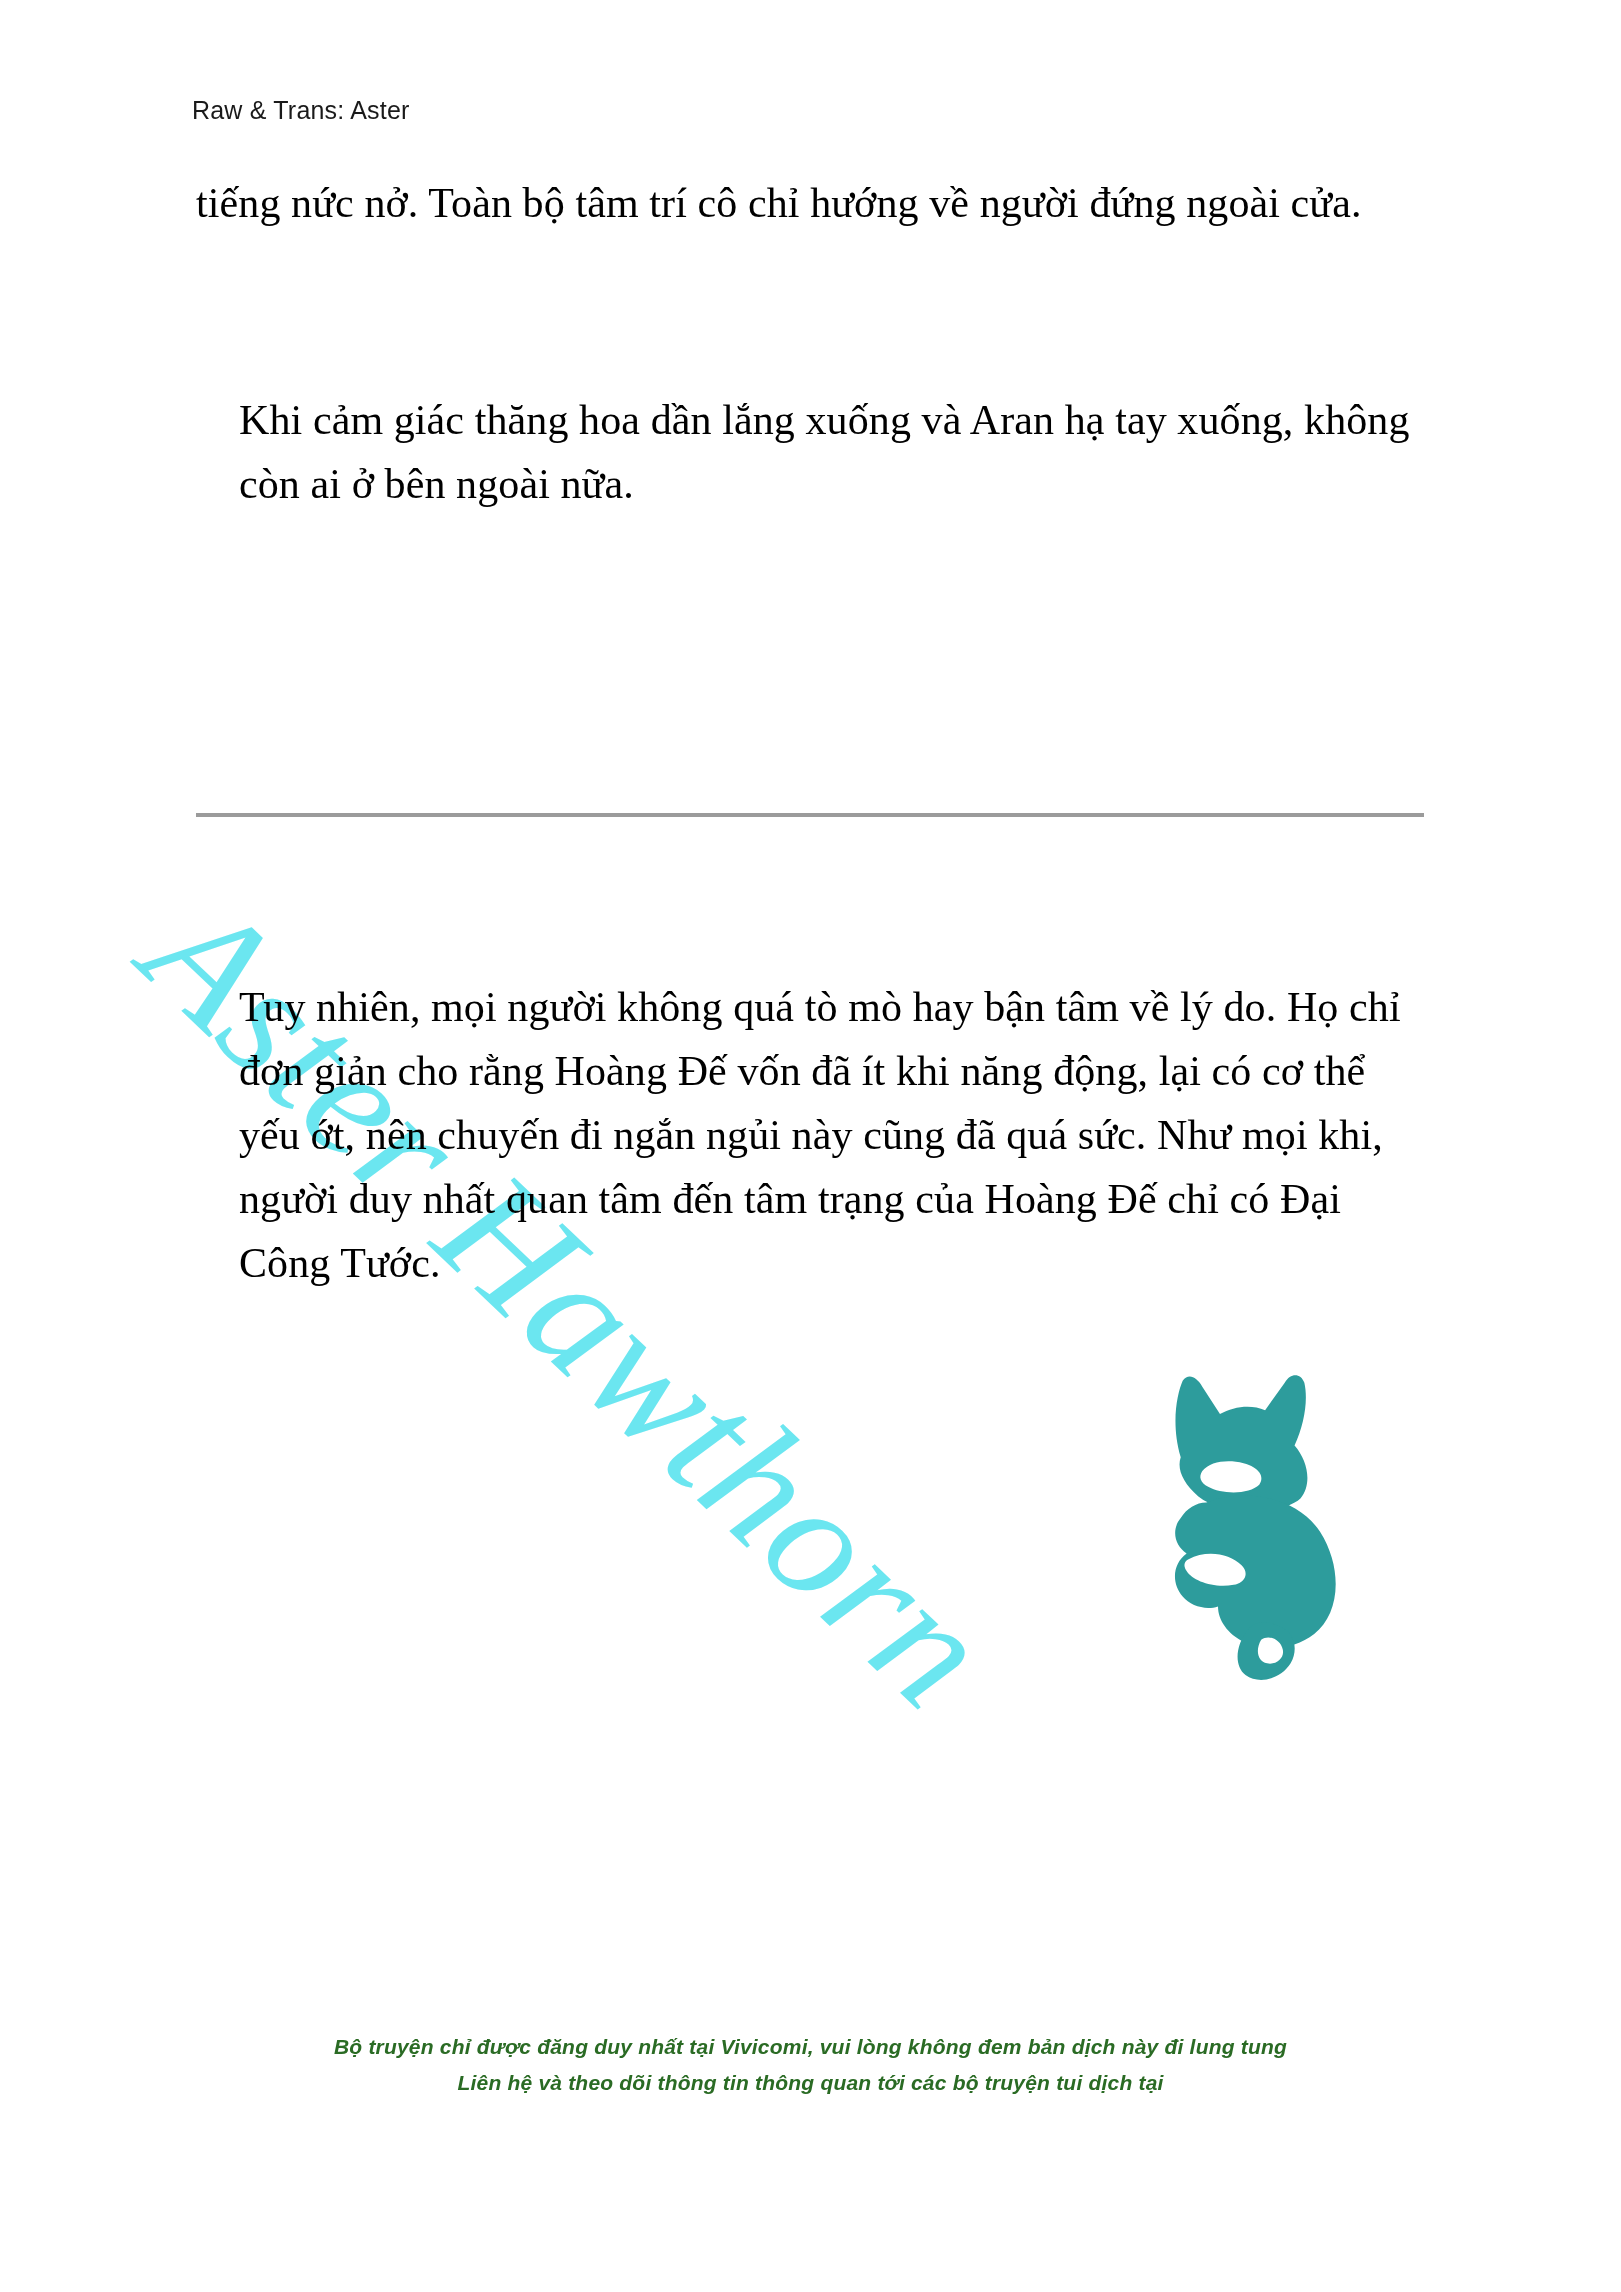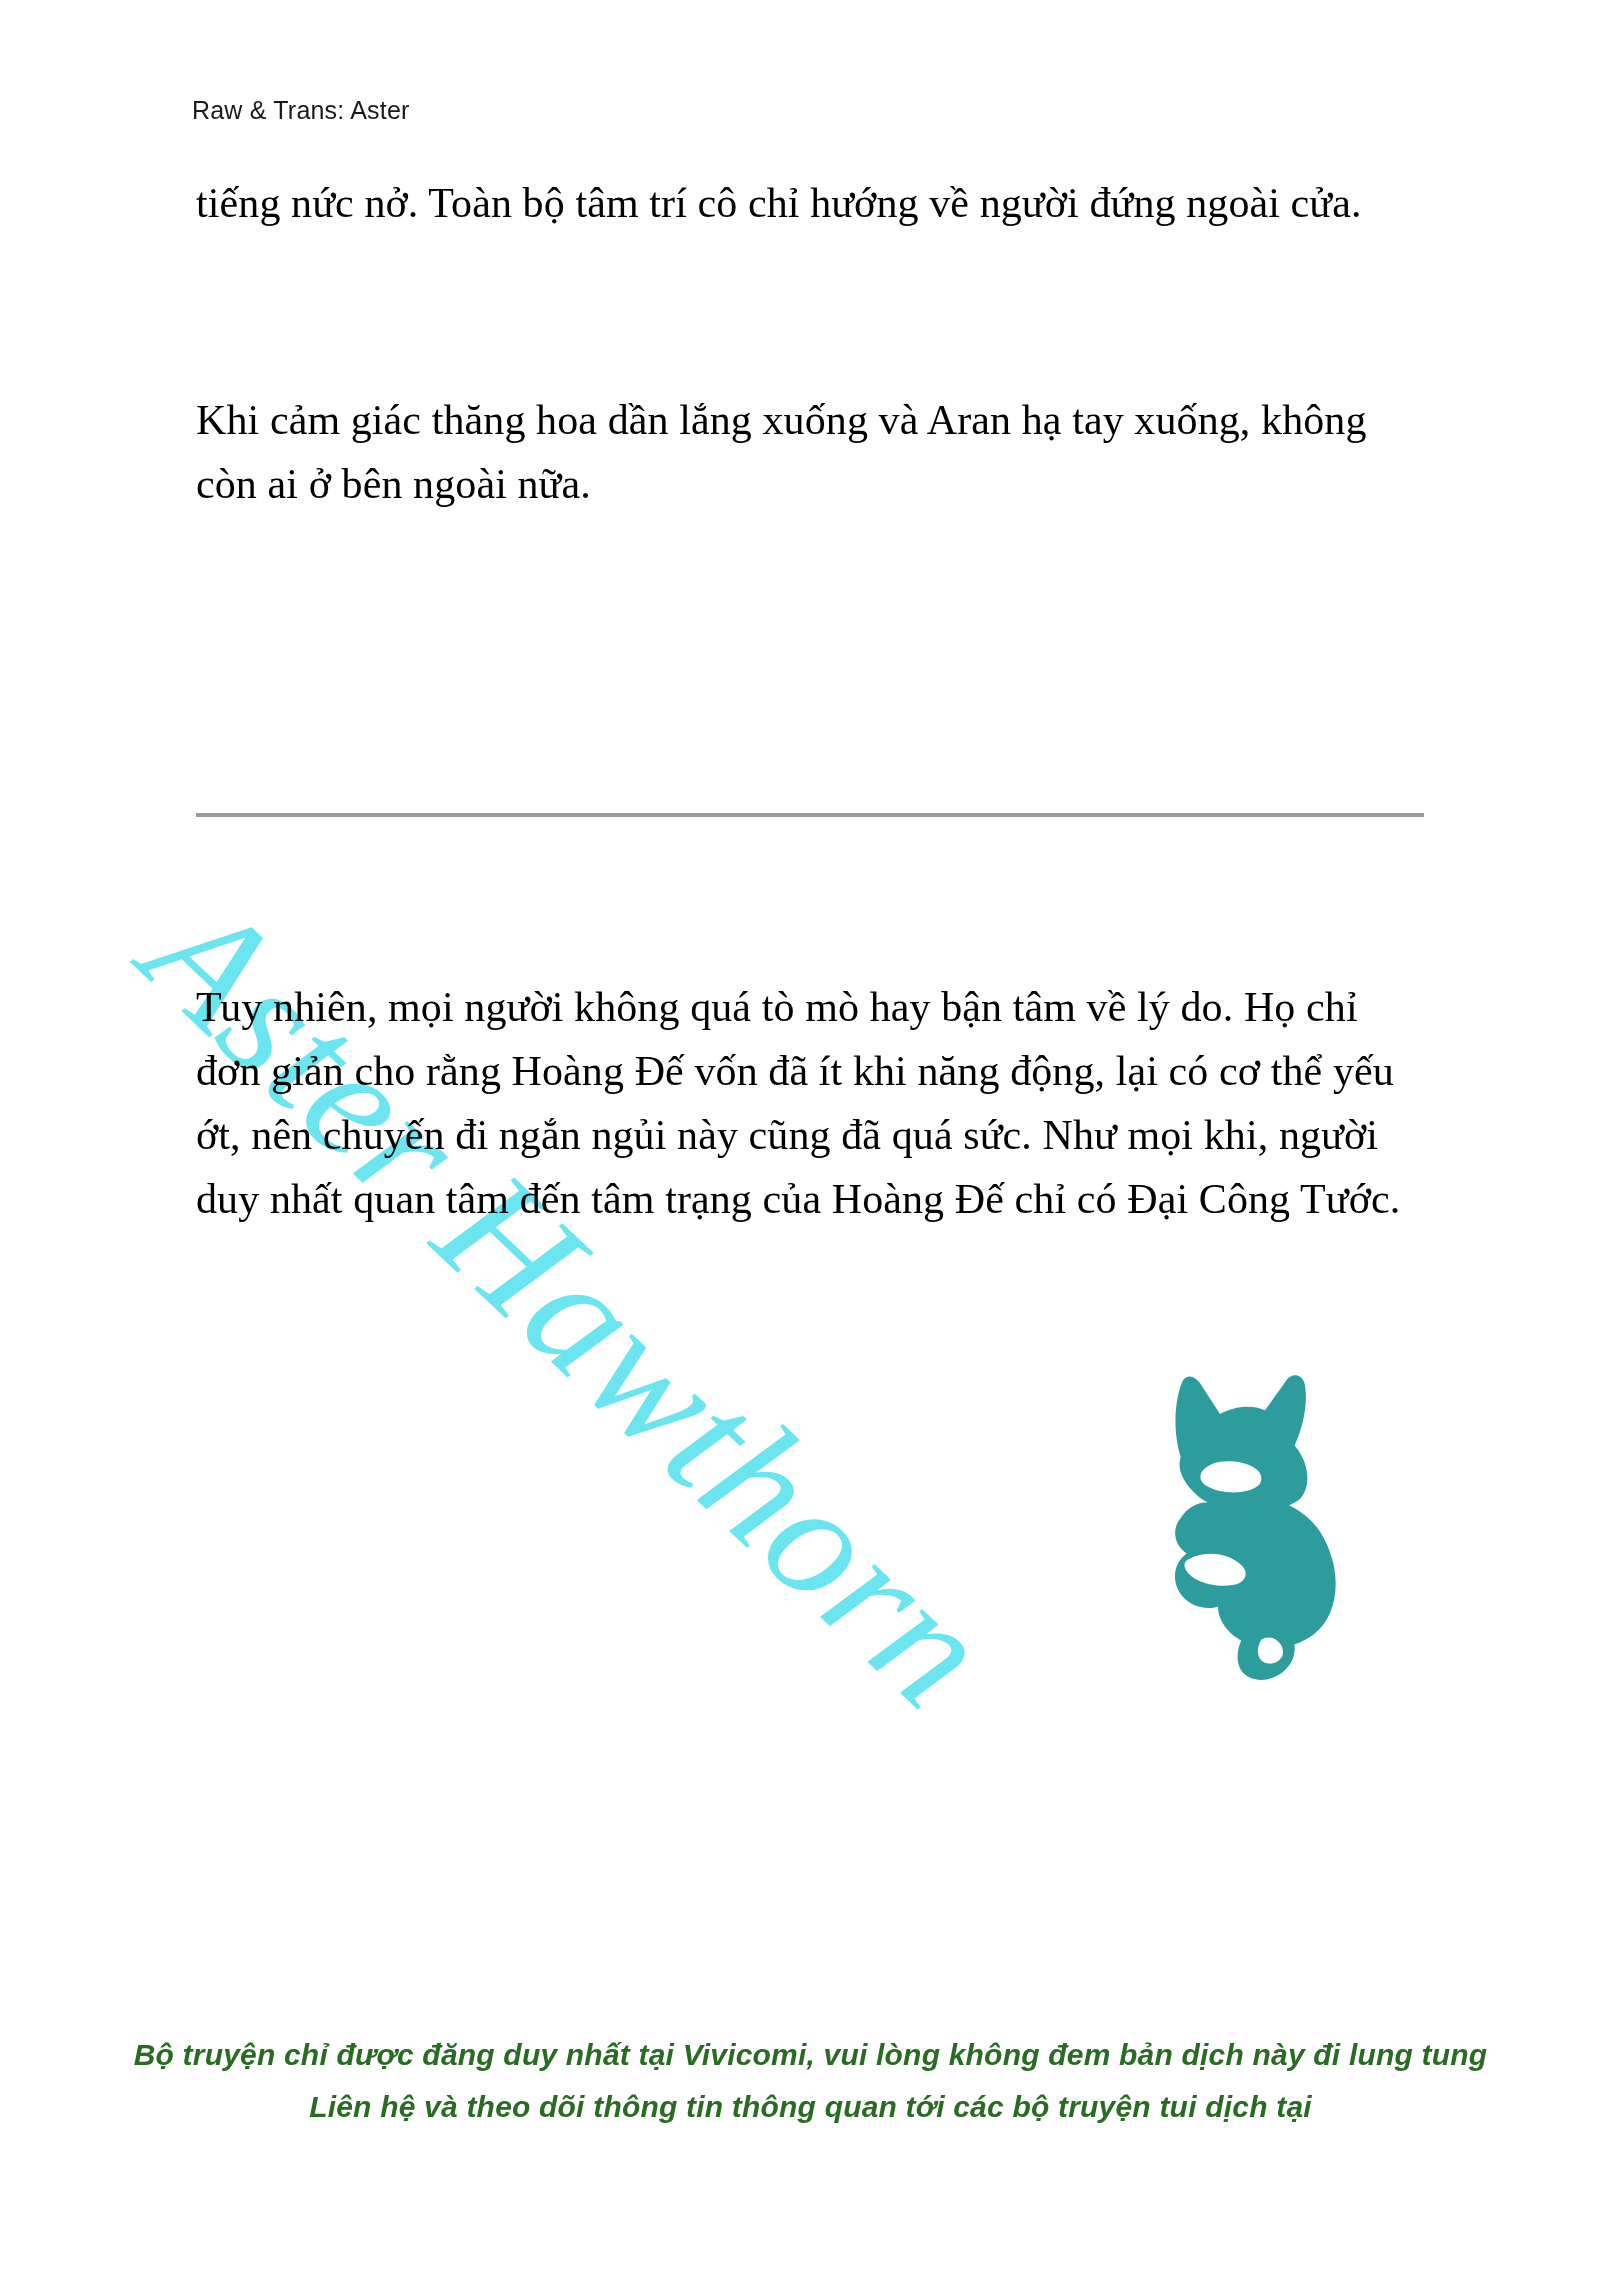--- a/index.html
+++ b/index.html
@@ -49,20 +49,21 @@
     font-family: "Liberation Serif", serif;
     font-size: 42px;
     line-height: 1.52;
     color: #000000;
     margin: 0 0 69px 0;
     text-align: left;
     letter-spacing: 0.1px;
   }
   .para.tight {
     margin-bottom: 0;
+    margin-left: 43px;
   }
 
   .spacer-lg { height: 120px; }
   .spacer-md { height: 110px; }
   .spacer-sm { height: 84px; }
 
   
   .divider {
     position: absolute;
     left: 196px;
@@ -116,21 +117,21 @@
     left: 0;
     right: 0;
     top: 2029px;
     text-align: center;
     z-index: 3;
   }
   .footer-line {
     font-family: "Liberation Sans", sans-serif;
     font-style: italic;
     font-weight: bold;
-    font-size: 30px;
+    font-size: 21px;
     line-height: 1.72;
     color: #2a6b24;
     letter-spacing: 0.2px;
   }
 
   
   .site-logo {
     position: absolute;
     left: 27.4px;
     top: 2203px;

